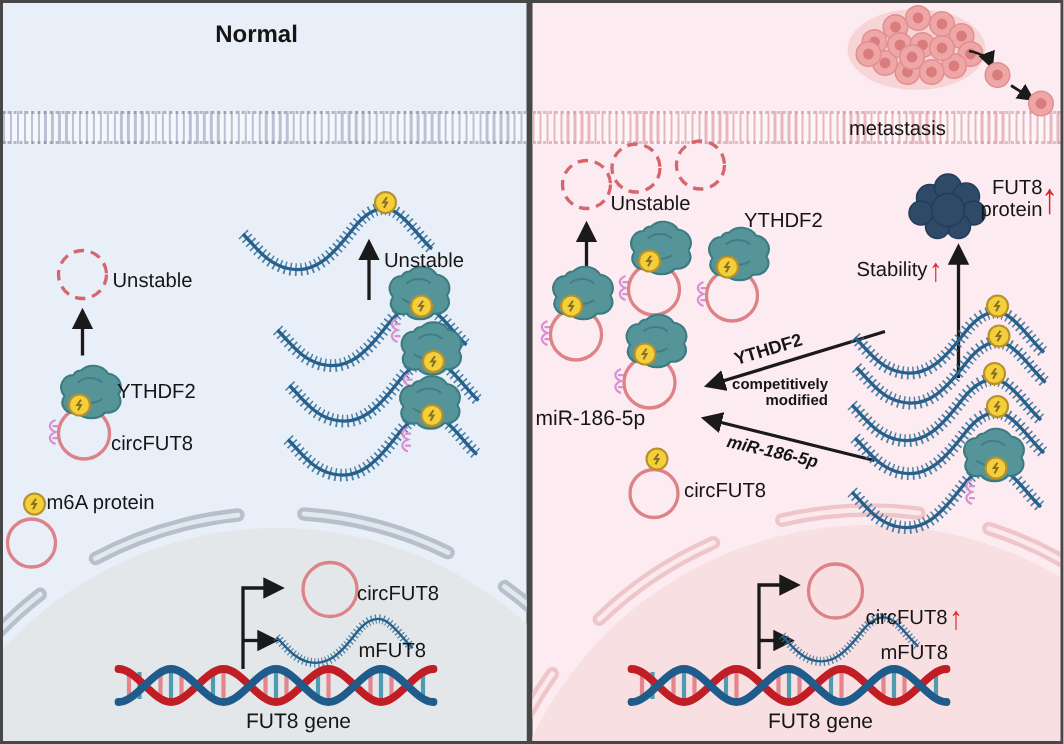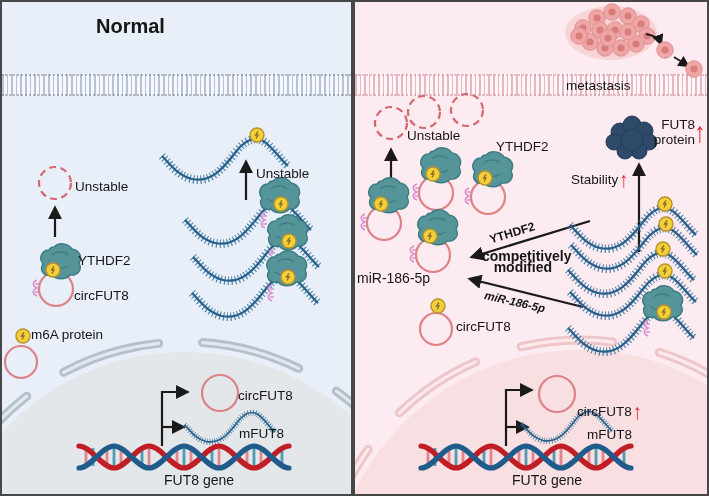--- a/index.html
+++ b/index.html
@@ -11,25 +11,25 @@
   #divider{position:absolute;left:351px;top:0;width:4px;height:496px;background:var(--divider,#474747);}
   #frame{position:absolute;inset:0;border:2px solid var(--divider,#474747);pointer-events:none;z-index:50;}
   .membrane{position:absolute;top:74px;height:18px;border-top:2px dotted rgba(120,130,150,.55);
             border-bottom:2px dotted rgba(120,130,150,.55);z-index:3;}
   #membrane-left{left:2px;width:349px;
      background:repeating-linear-gradient(90deg,var(--membrane-left-tick,#b9c2d4) 0 1.6px,rgba(255,255,255,.5) 1.6px 4.6px);}
   #membrane-right{left:355px;width:352px;border-color:rgba(214,150,160,.6);
      background:repeating-linear-gradient(90deg,var(--membrane-right-tick,#e8b6bf) 0 1.6px,rgba(255,255,255,.5) 1.6px 4.6px);}
   svg#art{position:absolute;left:0;top:0;z-index:5;}
   .lbl{position:absolute;z-index:10;font-size:13.5px;line-height:1.12;color:var(--text,#151515);white-space:nowrap;}
-  .title{font-size:20px;font-weight:bold;}
+  .title{font-size:16px;font-weight:bold;text-align:center;}
   .ctr{text-align:right;white-space:normal;}
   .rot-up{transform:rotate(-17deg);transform-origin:left top;font-size:12px;font-weight:bold;}
   .rot-dn{transform:rotate(13deg);transform-origin:left top;font-size:11.5px;font-weight:bold;font-style:italic;}
-  .caption-sm{font-size:14px;font-weight:bold;line-height:11px;}
+  .caption-sm{font-size:10px;font-weight:bold;line-height:11px;}
   .red-up{color:var(--up-red,#e02424);font-weight:bold;}
   .red-up-inline{display:inline-block;font-size:18px;transform:scaleY(1.2);vertical-align:-2px;margin-left:1px;}
   .red-up-abs{position:absolute;z-index:10;font-size:23px;transform:scaleY(1.25);}
   
   .stroke-circ{stroke:var(--circle-pink,#dd8287);fill:none;stroke-width:2.2;}
   .stroke-dash{stroke:var(--dashed-pink,#d5666d);fill:none;stroke-width:2.2;stroke-dasharray:7 4.5;}
   .blob{fill:var(--teal,#55959a);stroke:#3c7b82;stroke-width:1.4;}
   .blob-detail{stroke:#39767d;fill:none;stroke-width:1.4;opacity:.75;}
   .m6a-dot{fill:var(--m6a-yellow,#f2cf3b);stroke:#b8912a;stroke-width:1.4;}
   .m6a-bolt{stroke:#8a6d1e;stroke-width:1.3;fill:none;}

